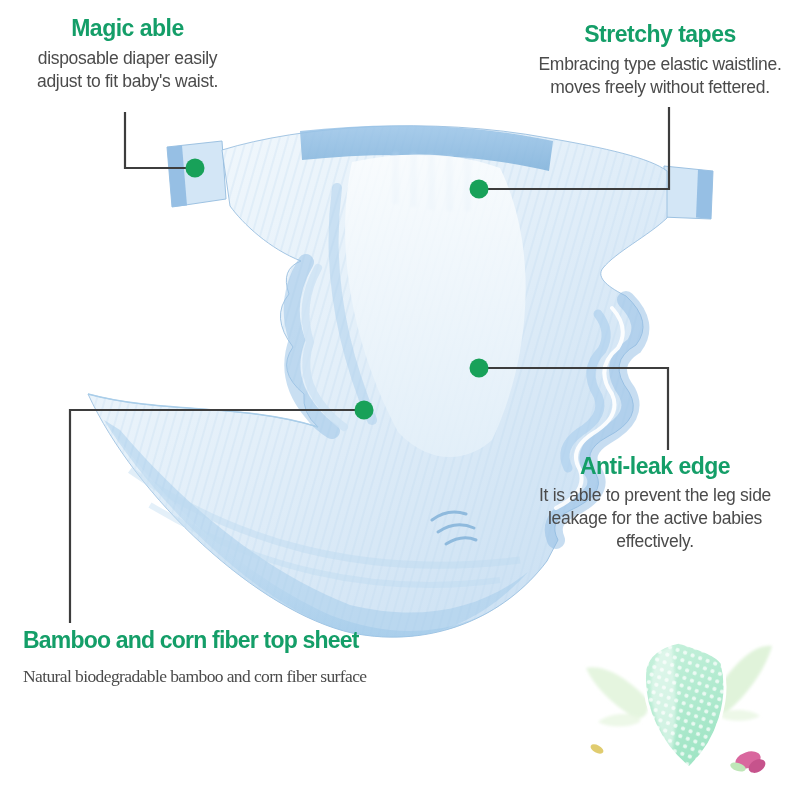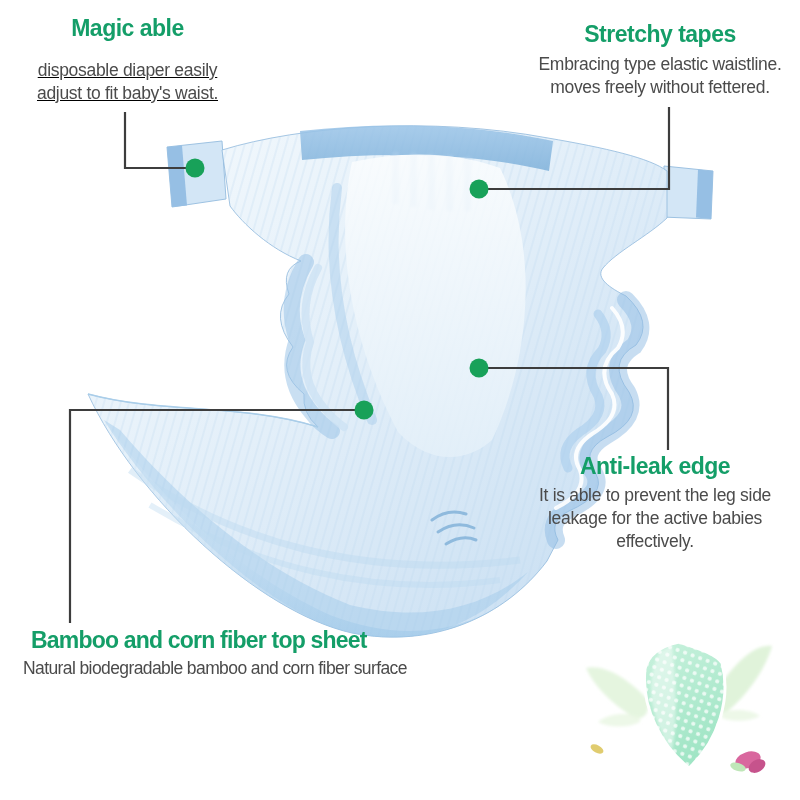--- a/index.html
+++ b/index.html
@@ -13,28 +13,28 @@
   .callout .title{
     font-size:23px;font-weight:bold;color:#149e68;letter-spacing:-0.5px;
     line-height:28px;white-space:nowrap;
   }
   .callout .line{
     font-size:17.5px;color:#4b4b4b;letter-spacing:-0.3px;line-height:23px;
     white-space:nowrap;
   }
   .center{text-align:center;}
   .c1{left:10px;top:14px;width:235px;}
-  .c1 .body{margin-top:17px;text-decoration:underline;}
+  .c1 .body{margin-top:5px;}
   .c2{left:505px;top:20px;width:310px;}
   .c2 .body{margin-top:5px;}
   .c3{left:505px;top:452px;width:300px;}
   .c3 .body{margin-top:4px;}
   .c4{left:23px;top:626px;width:540px;}
-  .c4 .title{letter-spacing:-0.8px;margin-left:8px;}
-  .c4 .body{margin-top:3px;}
+  .c4 .title{letter-spacing:-0.8px;}
+  .c4 .body{margin-top:11px;font-family:Liberation Serif, serif;}
   .c4 .line{letter-spacing:-0.6px;}
 </style>
 </head>
 <body>
 
 <svg class="art" viewBox="0 0 800 800" aria-hidden="true">
   <defs>
     <linearGradient id="bodyGrad" x1="0" y1="0" x2="1" y2="1">
       <stop offset="0" stop-color="#f5fafd"></stop>
       <stop offset="0.45" stop-color="#e3eff9"></stop>

